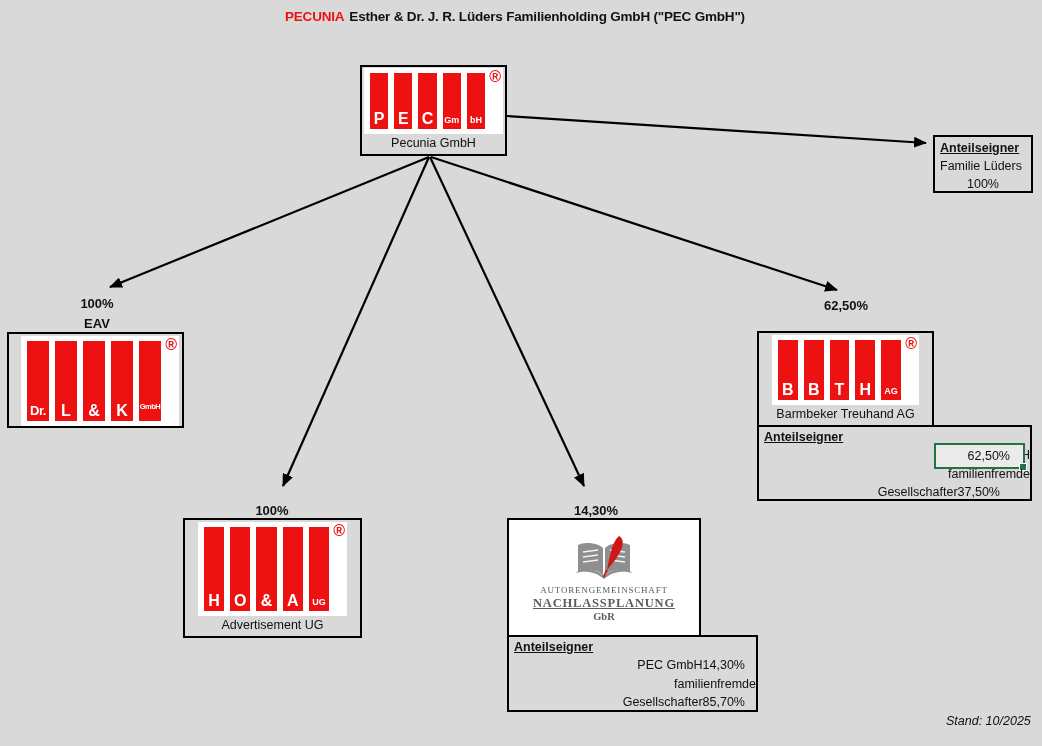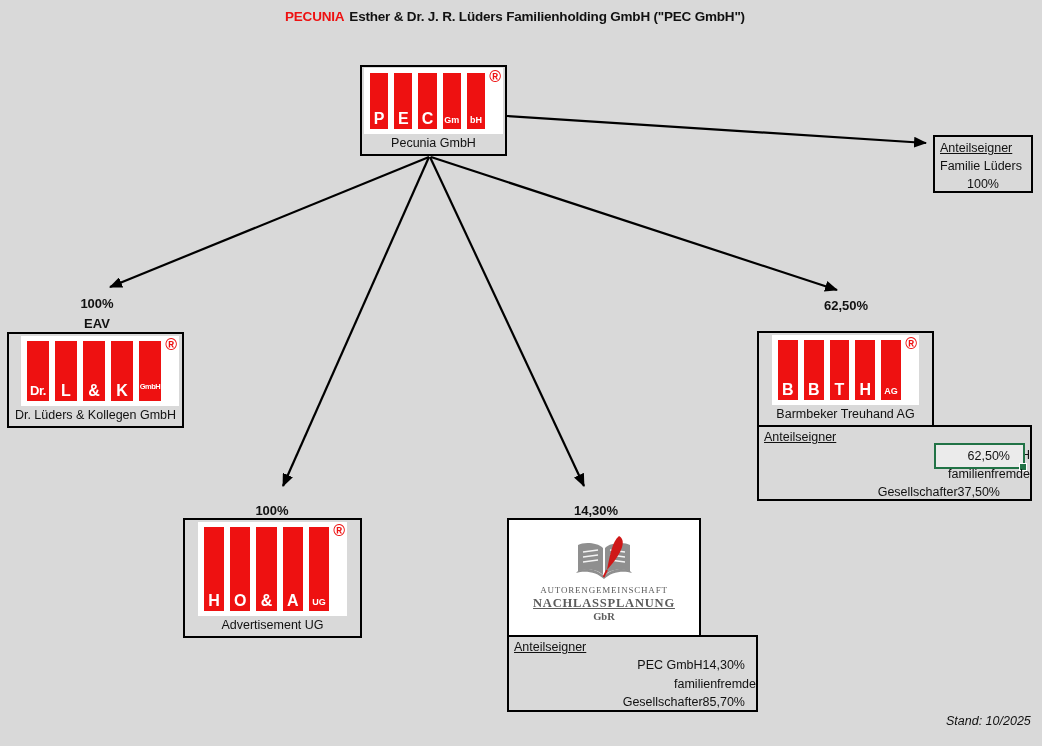--- a/index.html
+++ b/index.html
@@ -32,21 +32,21 @@
   .bl.md{font-size:13px;bottom:4px;letter-spacing:-0.5px;}
   .bl.xs{font-size:7.5px;bottom:11px;letter-spacing:-0.5px;}
   .reg{position:absolute;top:1px;right:2px;color:var(--red);font-weight:bold;font-size:16px;line-height:1;}
   .nlabel{background:var(--bg);text-align:center;font-size:12.5px;line-height:19px;padding-bottom:1px;}
 
   
   .pct{position:absolute;width:80px;text-align:center;font-weight:bold;font-size:13px;line-height:20px;white-space:nowrap;}
 
   
   .share-box{position:absolute;border:2px solid #000;background:var(--bg);box-sizing:border-box;font-size:12.5px;}
-  .sh-head{font-weight:normal;text-decoration:underline;margin-left:5px;line-height:17px;padding-top:2px;}
+  .sh-head{font-weight:bold;text-decoration:underline;margin-left:5px;line-height:17px;padding-top:2px;}
   .srow{display:flex;justify-content:flex-end;line-height:18.5px;position:relative;}
   .srow .nm{margin-left:5px;}
   .t-gbr .val{margin-right:11px;}
   .t-bbth .val{margin-right:30px;}
 
   
   .fam-box{padding:1px 0 0 0;}
   .fam-box .fline{margin-left:5px;line-height:18px;}
   .fam-box .fcenter{text-align:center;line-height:18px;}
 
@@ -136,21 +136,20 @@
           </div>
         <div class="bar">
             <span class="bl">K</span>
           </div>
         <div class="bar">
             <span class="bl xs">GmbH</span>
           </div>
       </div>
       <span class="reg">®</span>
     </div>
-    <div class="nlabel">Dr. Lüders &amp; Kollegen GmbH</div>
   </div>
 
   <div class="pct" style="left:232px;top:501px;">
     <div>100%</div>
   </div>
 
   <div class="node" style="left:183px;top:518px;width:179px;height:120px;">
     <div class="logo inset">
       <div class="bars">
         <div class="bar">

